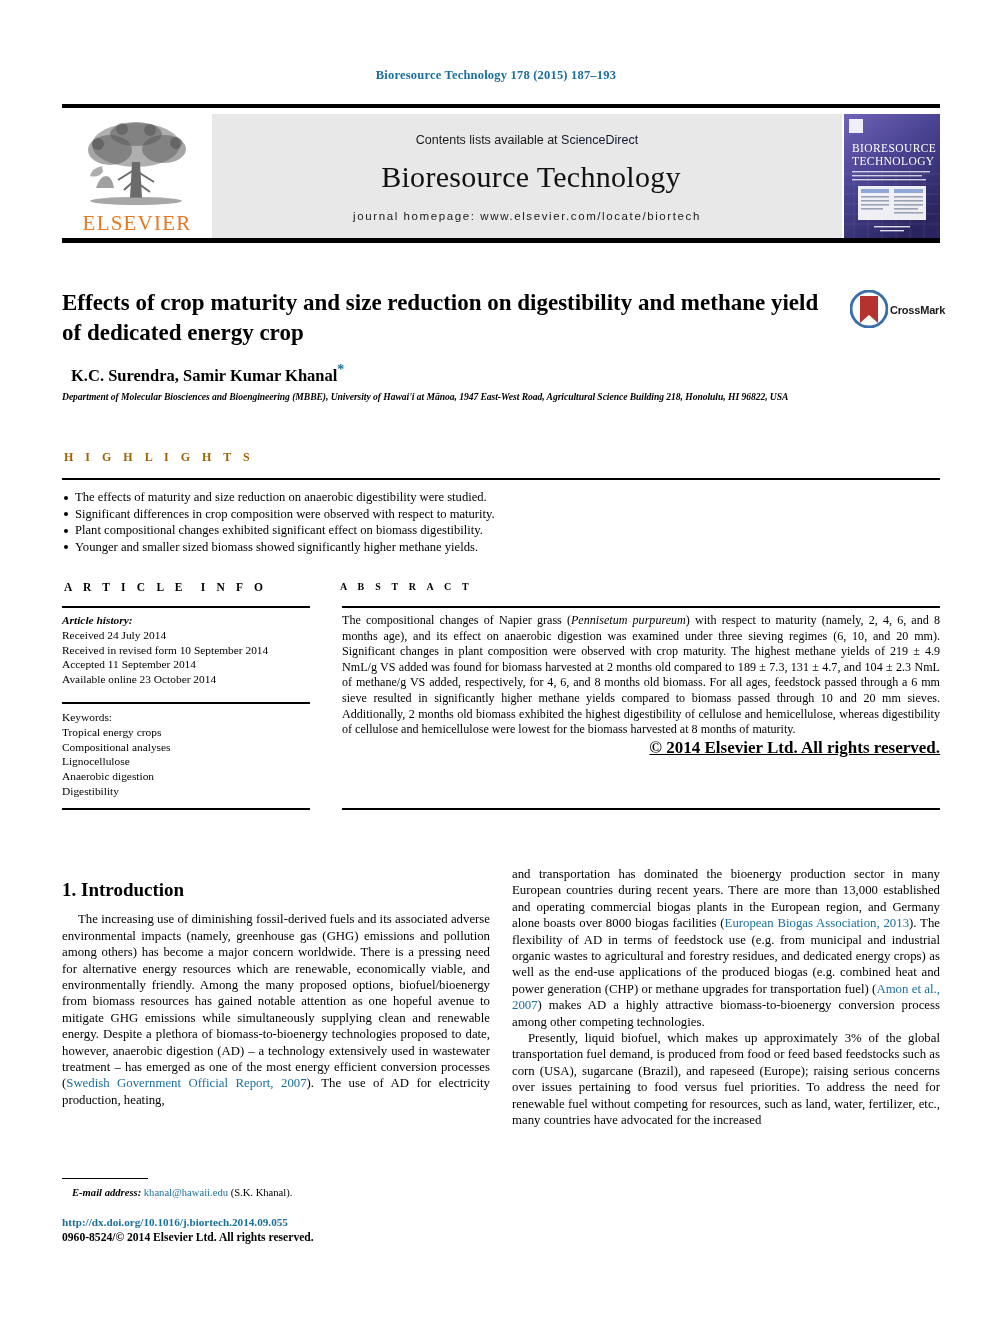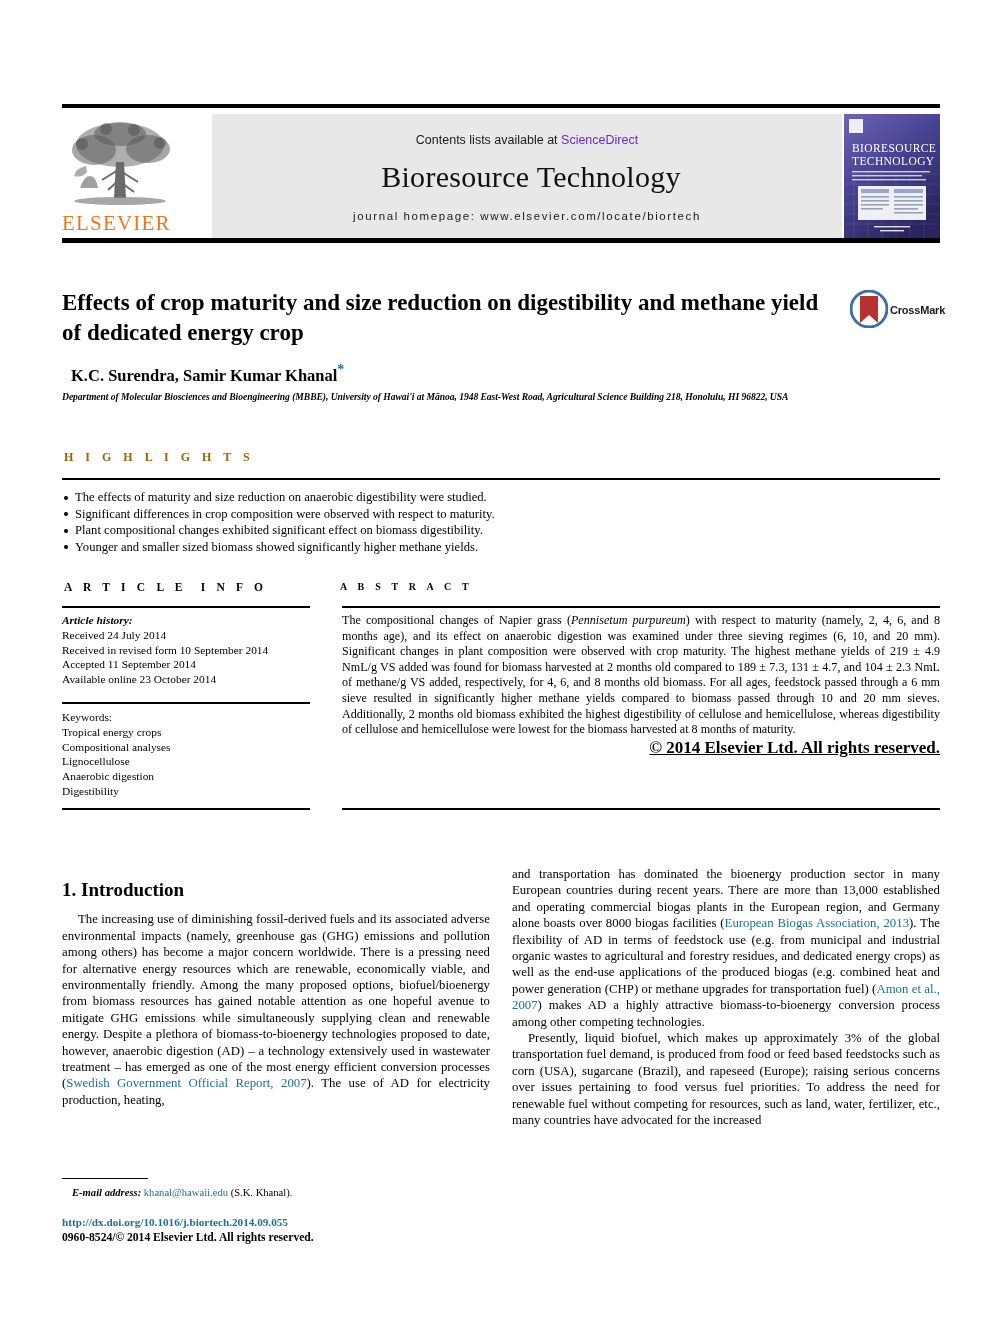--- a/index.html
+++ b/index.html
@@ -49,21 +49,21 @@
     height: 124px;
     display: flex;
     align-items: stretch;
   }
   .elsevier-logo {
     width: 150px;
     flex: 0 0 150px;
     position: relative;
     display: flex;
     flex-direction: column;
-    align-items: flex-start;
+    align-items: center;
     justify-content: flex-start;
     padding-top: 4px;
     box-sizing: border-box;
   }
   .tree-svg { display:block; }
   .elsevier-word {
     font-family: "Liberation Serif", serif;
     font-size: 21px;
     letter-spacing: 1.2px;
     color: #E87722;
@@ -77,21 +77,21 @@
     align-items: center;
     justify-content: center;
     position: relative;
   }
   .contents-line {
     font-family: "Liberation Sans", sans-serif;
     font-size: 12.5px;
     color: #1a1a1a;
     margin-top: 2px;
   }
-  .contents-line .sd { color: #6d28d9; }
+  .contents-line .sd { color: #0f172a; }
   .journal-title {
     font-family: "Liberation Serif", serif;
     font-size: 30px;
     color: #111;
     margin: 13px 0 16px 8px;
     letter-spacing: 0.3px;
   }
   .journal-home {
     font-family: "Liberation Sans", sans-serif;
     font-size: 11.5px;
@@ -380,20 +380,21 @@
     font-weight: bold;
     font-size: 11.6px;
     color: #000;
   }
 </style>
 </head>
 <body>
 
 <div class="page">
 
+  <div class="running-head">Bioresource Technology 178 (2015) 187–193</div>
 
   <div class="masthead">
     <div class="masthead-inner">
 
       <div class="elsevier-logo">
         <svg class="tree-svg" width="118" height="92" viewBox="0 0 118 92">
           <g fill="#4a4a4a">
             <ellipse cx="58" cy="27" rx="44" ry="22" fill="#6e6e6e" opacity="0.55"></ellipse>
             <ellipse cx="32" cy="32" rx="22" ry="15" fill="#5c5c5c" opacity="0.55"></ellipse>
             <ellipse cx="86" cy="31" rx="22" ry="14" fill="#5c5c5c" opacity="0.55"></ellipse>
@@ -476,21 +477,21 @@
     <svg width="38" height="38" viewBox="0 0 38 38">
       <circle cx="19" cy="19" r="18" fill="#ffffff" stroke="#3b6ea8" stroke-width="3"></circle>
       <path d="M10 6 H28 V33 L19 25 L10 33 Z" fill="#b5322e"></path>
     </svg>
     <span class="crossmark-text">CrossMark</span>
   </div>
 
   <div class="authors">
     <span>K.C. Surendra, Samir Kumar Khanal</span><span class="star">*</span>
   </div>
-  <div class="affiliation">Department of Molecular Biosciences and Bioengineering (MBBE), University of Hawai'i at Mānoa, 1948 East-West Road, Agricultural Science Building 218, Honolulu, HI 96822, USA</div>
+  <div class="affiliation">Department of Molecular Biosciences and Bioengineering (MBBE), University of Hawai'i at Mānoa, 1947 East-West Road, Agricultural Science Building 218, Honolulu, HI 96822, USA</div>
 
   <div class="hl-head">H I G H L I G H T S</div>
   <div class="hl-rule"></div>
   <ul class="hl-list">
     <li>The effects of maturity and size reduction on anaerobic digestibility were studied.</li>
     <li>Significant differences in crop composition were observed with respect to maturity.</li>
     <li>Plant compositional changes exhibited significant effect on biomass digestibility.</li>
     <li>Younger and smaller sized biomass showed significantly higher methane yields.</li>
   </ul>
 

